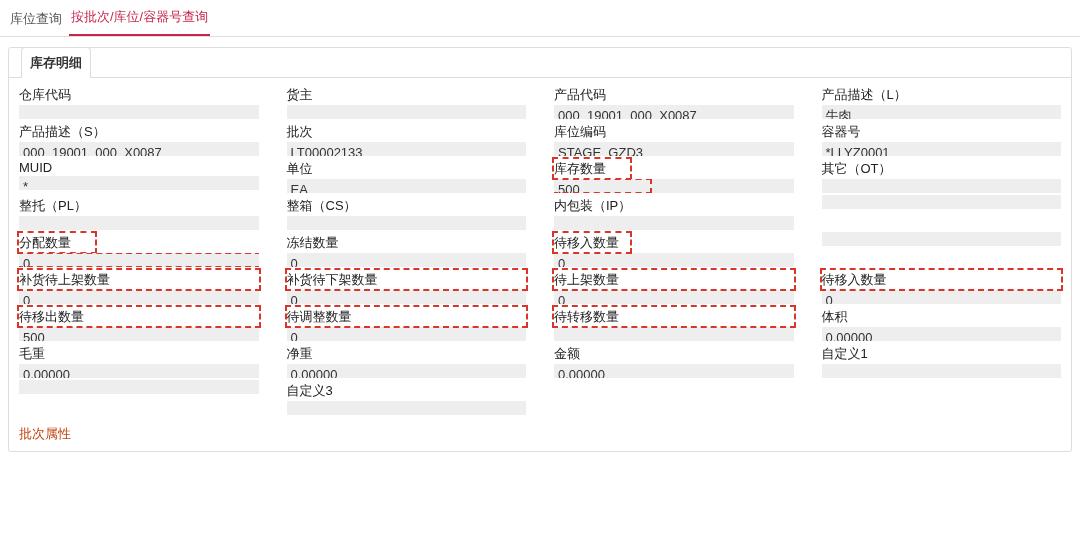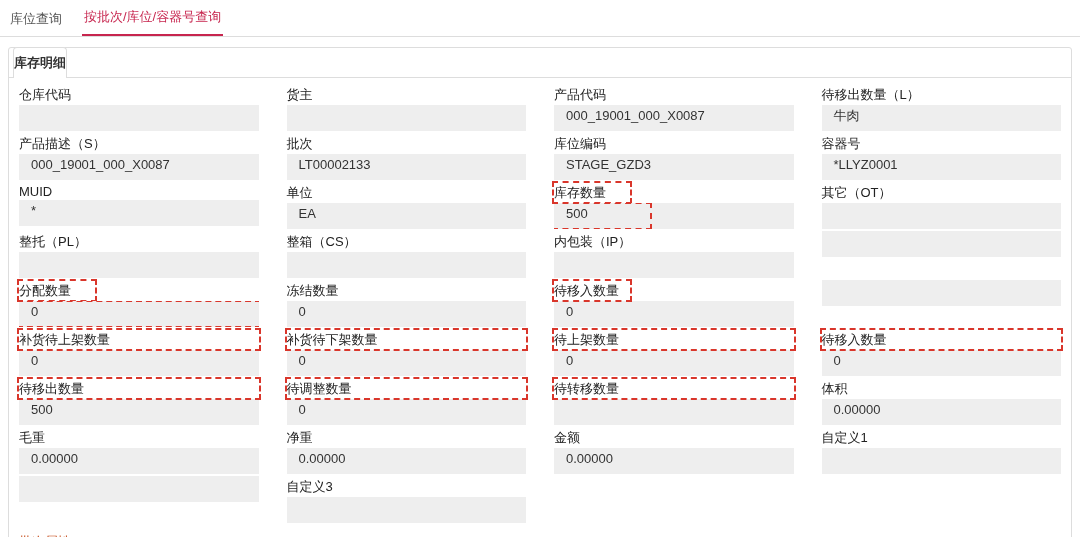--- a/index.html
+++ b/index.html
@@ -1,26 +1,26 @@
 <!DOCTYPE html>
 <html><head>
   <meta charset="utf-8">
   <style>
     * { margin:0; padding:0; box-sizing:border-box; font-family:"Microsoft YaHei",Arial,sans-serif; }
     body { background:#fff; font-size:13px; color:#333; }
-    .tabs-top { border-bottom:1px solid #ddd; padding:0 8px; display:flex; gap:18px; align-items:flex-end; }
+    .tabs-top { border-bottom:1px solid #ddd; padding:0 8px; display:flex; gap:5px; align-items:flex-end; }
     .tabs-top .tab { padding:8px 2px; color:#555; cursor:pointer; }
     .tabs-top .tab.active { color:#c7254e; border-bottom:2px solid #c7254e; font-weight:500; }
     .box { margin:10px 8px 0; border:1px solid #ddd; border-radius:3px; padding-bottom:8px; }
     .sub-tabs { display:flex; border-bottom:1px solid #ddd; }
-    .sub-tabs .sub { padding:6px 0; border:1px solid #ddd; border-bottom:none; margin:-1px 0 -1px 4px; border-radius:4px 4px 0 0; background:#fff; cursor:pointer; font-weight:600; }
+    .sub-tabs .sub { padding:6px 8px; border:1px solid #ddd; border-bottom:none; margin:-1px 0 -1px 12px; border-radius:4px 4px 0 0; background:#fff; cursor:pointer; font-weight:600; }
     .grid { display:grid; grid-template-columns:repeat(4,1fr); gap:2px 28px; padding:6px 10px 0; }
     .cell { display:flex; flex-direction:column; position:relative; }
     .lbl { font-size:13px; color:#222; padding:2px 0 1px; }
-    .val { background:#eee; height:26px; line-height:22px; padding:0 12px; font-size:13px; color:#333; overflow:hidden; white-space:nowrap; }
+    .val { background:#eee; height:14px; line-height:22px; padding:0 4px; font-size:13px; color:#333; overflow:hidden; white-space:nowrap; }
     .hl-lbl { position:relative; }
     .hl-lbl::after { content:""; position:absolute; left:-2px; top:-1px; right:calc(100% - 78px); bottom:-1px; border:2px dashed #d9362b; pointer-events:none; }
     .hl-val { position:relative; }
     .hl-val::after { content:""; position:absolute; left:-2px; top:-1px; right:calc(100% - 98px); bottom:-1px; border:2px dashed #d9362b; pointer-events:none; }
     .hl-row { position:relative; }
     .hl-row::after { content:""; position:absolute; left:-2px; right:-2px; top:-1px; bottom:-1px; border:2px dashed #d9362b; pointer-events:none; }
     .section-title { color:#c2410c; padding:10px 10px 0; font-size:13px; }
   </style>
 </head>
 <body>
@@ -42,21 +42,21 @@
       </div>
     <div class="cell">
         <div class="lbl">货主</div>
         <div class="val"></div>
       </div>
     <div class="cell">
         <div class="lbl">产品代码</div>
         <div class="val">000_19001_000_X0087</div>
       </div>
     <div class="cell">
-        <div class="lbl">待移出数量（L）</div>
+        <div class="lbl">产品描述（L）</div>
         <div class="val">牛肉</div>
       </div>
 
     <div class="cell">
         <div class="lbl">产品描述（S）</div>
         <div class="val">000_19001_000_X0087</div>
       </div>
     <div class="cell">
         <div class="lbl">批次</div>
         <div class="val">LT00002133</div>

